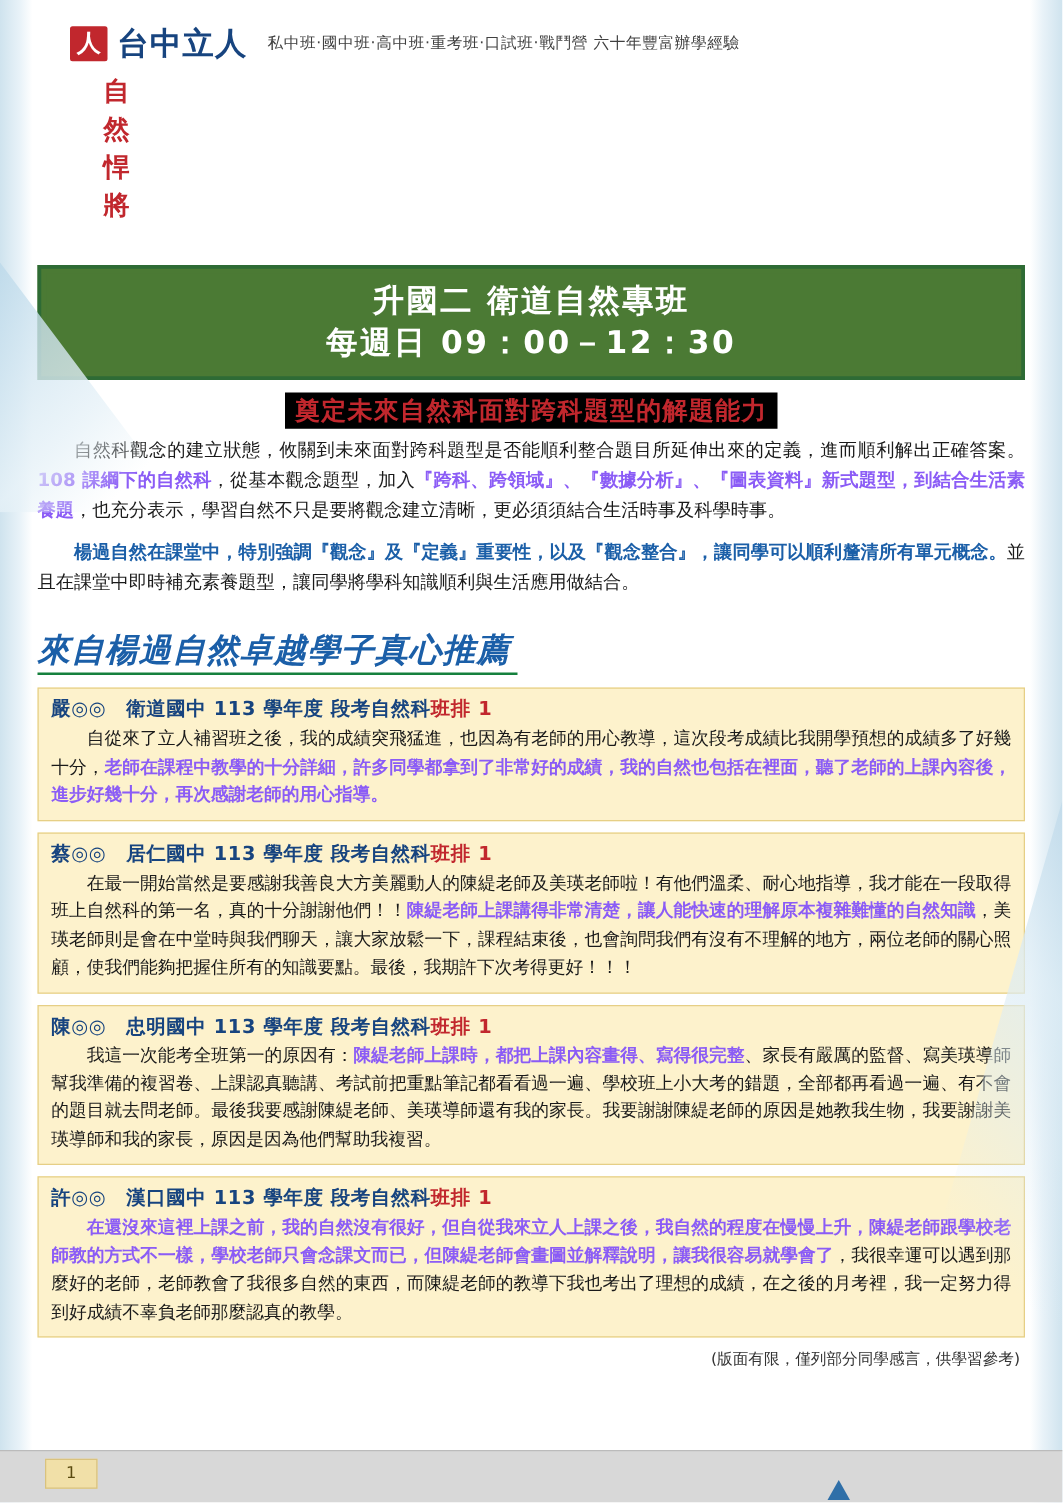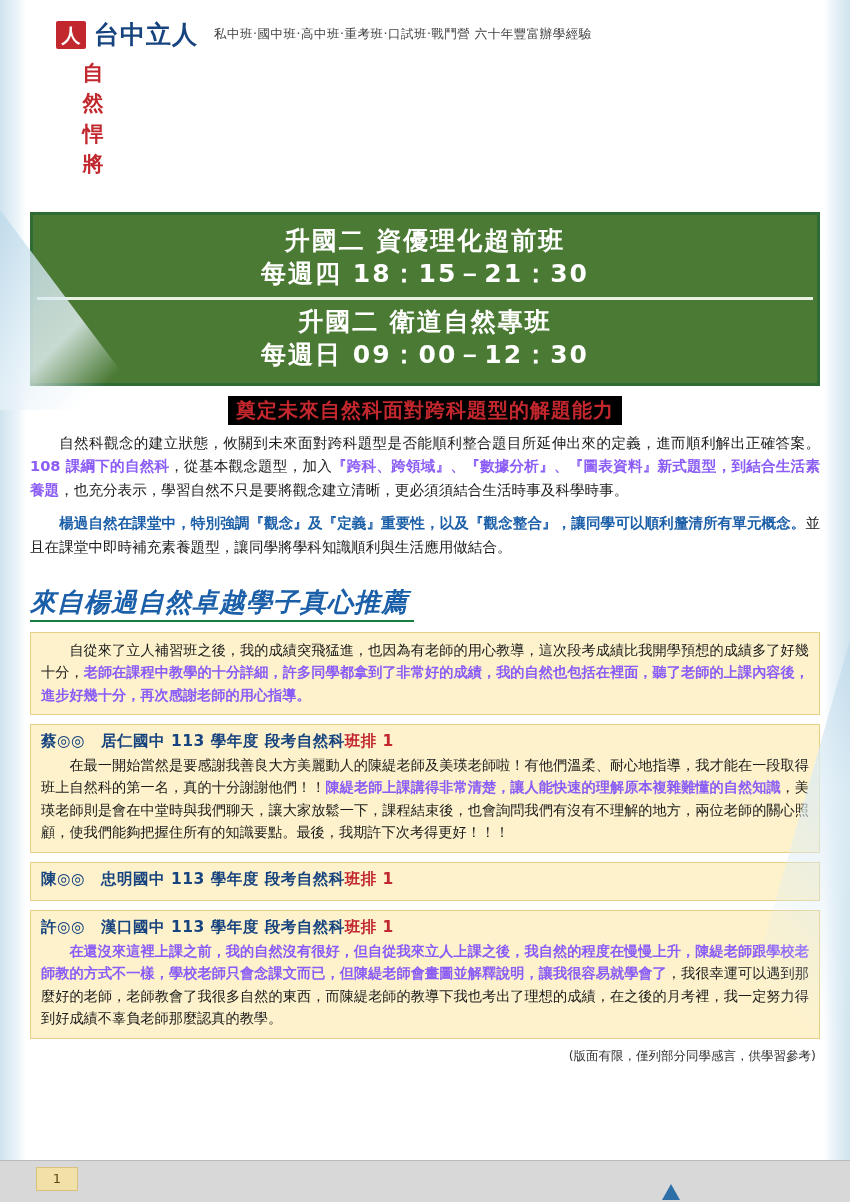--- a/index.html
+++ b/index.html
@@ -256,52 +256,50 @@
       <span>自</span>
       <span>然</span>
       <span>悍</span>
       <span>將</span>
     </div>
 
   </div>
 
   <div id="classbox">
     <div class="class-block">
-      <div class="class-title">升國二  資優理化超前班</div>
-      <div class="class-time">每週四 18：15－21：30</div>
-    </div>
-    <div class="class-block">
       <div class="class-title">升國二  衛道自然專班</div>
       <div class="class-time">每週日 09：00－12：30</div>
     </div>
   </div>
 
   <div class="banner-wrap">
     <span class="banner">奠定未來自然科面對跨科題型的解題能力</span>
   </div>
 
   <div id="paragraphs">
       <div class="para"><span>自然科觀念的建立狀態，攸關到未來面對跨科題型是否能順利整合題目所延伸出來的定義，進而順利解出正確答案。</span><span class="b-red">108 課綱下的自然科</span><span>，從基本觀念題型，加入</span><span class="b-red">『跨科、跨領域』、『數據分析』、『圖表資料』新式題型</span><span class="b-red">，到結合生活素養題</span><span>，也充分表示，學習自然不只是要將觀念建立清晰，更必須須結合生活時事及科學時事。</span></div>
       <div class="para"><span class="b-blue">楊過自然在課堂中，特別強調『觀念』及『定義』重要性，以及『觀念整合』，讓同學可以順利釐清所有單元概念。</span><span>並且在課堂中即時補充素養題型，讓同學將學科知識順利與生活應用做結合。</span></div>
     </div>
 
   <div style="margin-left:0">
     <div class="section-head">來自楊過自然卓越學子真心推薦</div>
   </div>
 
   <div id="testimonials">
       <div class="testi">
+        <div class="testi-head"><span>嚴◎◎</span>　<span>衛道國中</span> <span>113 學年度</span> <span>段考自然科</span><span class="rank">班排 1</span></div>
         <div class="testi-body"><span>自從來了立人補習班之後，我的成績突飛猛進，也因為有老師的用心教導，這次段考成績比我開學預想的成績多了好幾十分，</span><span class="b-red">老師在課程中教學的十分詳細，許多同學都拿到了非常好的成績，我的自然也包括在裡面，聽了老師的上課內容後，進步好幾十分，再次感謝老師的用心指導。</span></div>
       </div>
       <div class="testi">
         <div class="testi-head"><span>蔡◎◎</span>　<span>居仁國中</span> <span>113 學年度</span> <span>段考自然科</span><span class="rank">班排 1</span></div>
         <div class="testi-body"><span>在最一開始當然是要感謝我善良大方美麗動人的陳緹老師及美瑛老師啦！有他們溫柔、耐心地指導，我才能在一段取得班上自然科的第一名，真的十分謝謝他們！！</span><span class="b-red">陳緹老師上課講得非常清楚，讓人能快速的理解原本複雜難懂的自然知識</span><span>，美瑛老師則是會在中堂時與我們聊天，讓大家放鬆一下，課程結束後，也會詢問我們有沒有不理解的地方，兩位老師的關心照顧，使我們能夠把握住所有的知識要點。最後，我期許下次考得更好！！！</span></div>
       </div>
       <div class="testi">
         <div class="testi-head"><span>陳◎◎</span>　<span>忠明國中</span> <span>113 學年度</span> <span>段考自然科</span><span class="rank">班排 1</span></div>
+        <div class="testi-body"><span>我這一次能考全班第一的原因有：</span><span class="b-red">陳緹老師上課時，都把上課內容畫得、寫得很完整</span><span>、家長有嚴厲的監督、寫美瑛導師幫我準備的複習卷、上課認真聽講、考試前把重點筆記都看看過一遍、學校班上小大考的錯題，全部都再看過一遍、有不會的題目就去問老師。最後我要感謝陳緹老師、美瑛導師還有我的家長。我要謝謝陳緹老師的原因是她教我生物，我要謝謝美瑛導師和我的家長，原因是因為他們幫助我複習。</span></div>
       </div>
       <div class="testi">
         <div class="testi-head"><span>許◎◎</span>　<span>漢口國中</span> <span>113 學年度</span> <span>段考自然科</span><span class="rank">班排 1</span></div>
         <div class="testi-body"><span class="b-red">在還沒來這裡上課之前，我的自然沒有很好，但自從我來立人上課之後，我自然的程度在慢慢上升，陳緹老師跟學校老師教的方式不一樣，學校老師只會念課文而已，但陳緹老師會畫圖並解釋說明，讓我很容易就學會了</span><span>，我很幸運可以遇到那麼好的老師，老師教會了我很多自然的東西，而陳緹老師的教導下我也考出了理想的成績，在之後的月考裡，我一定努力得到好成績不辜負老師那麼認真的教學。</span></div>
       </div>
     </div>
 
   <div class="footnote">(版面有限，僅列部分同學感言，供學習參考)</div>
 
   <div id="footer">

